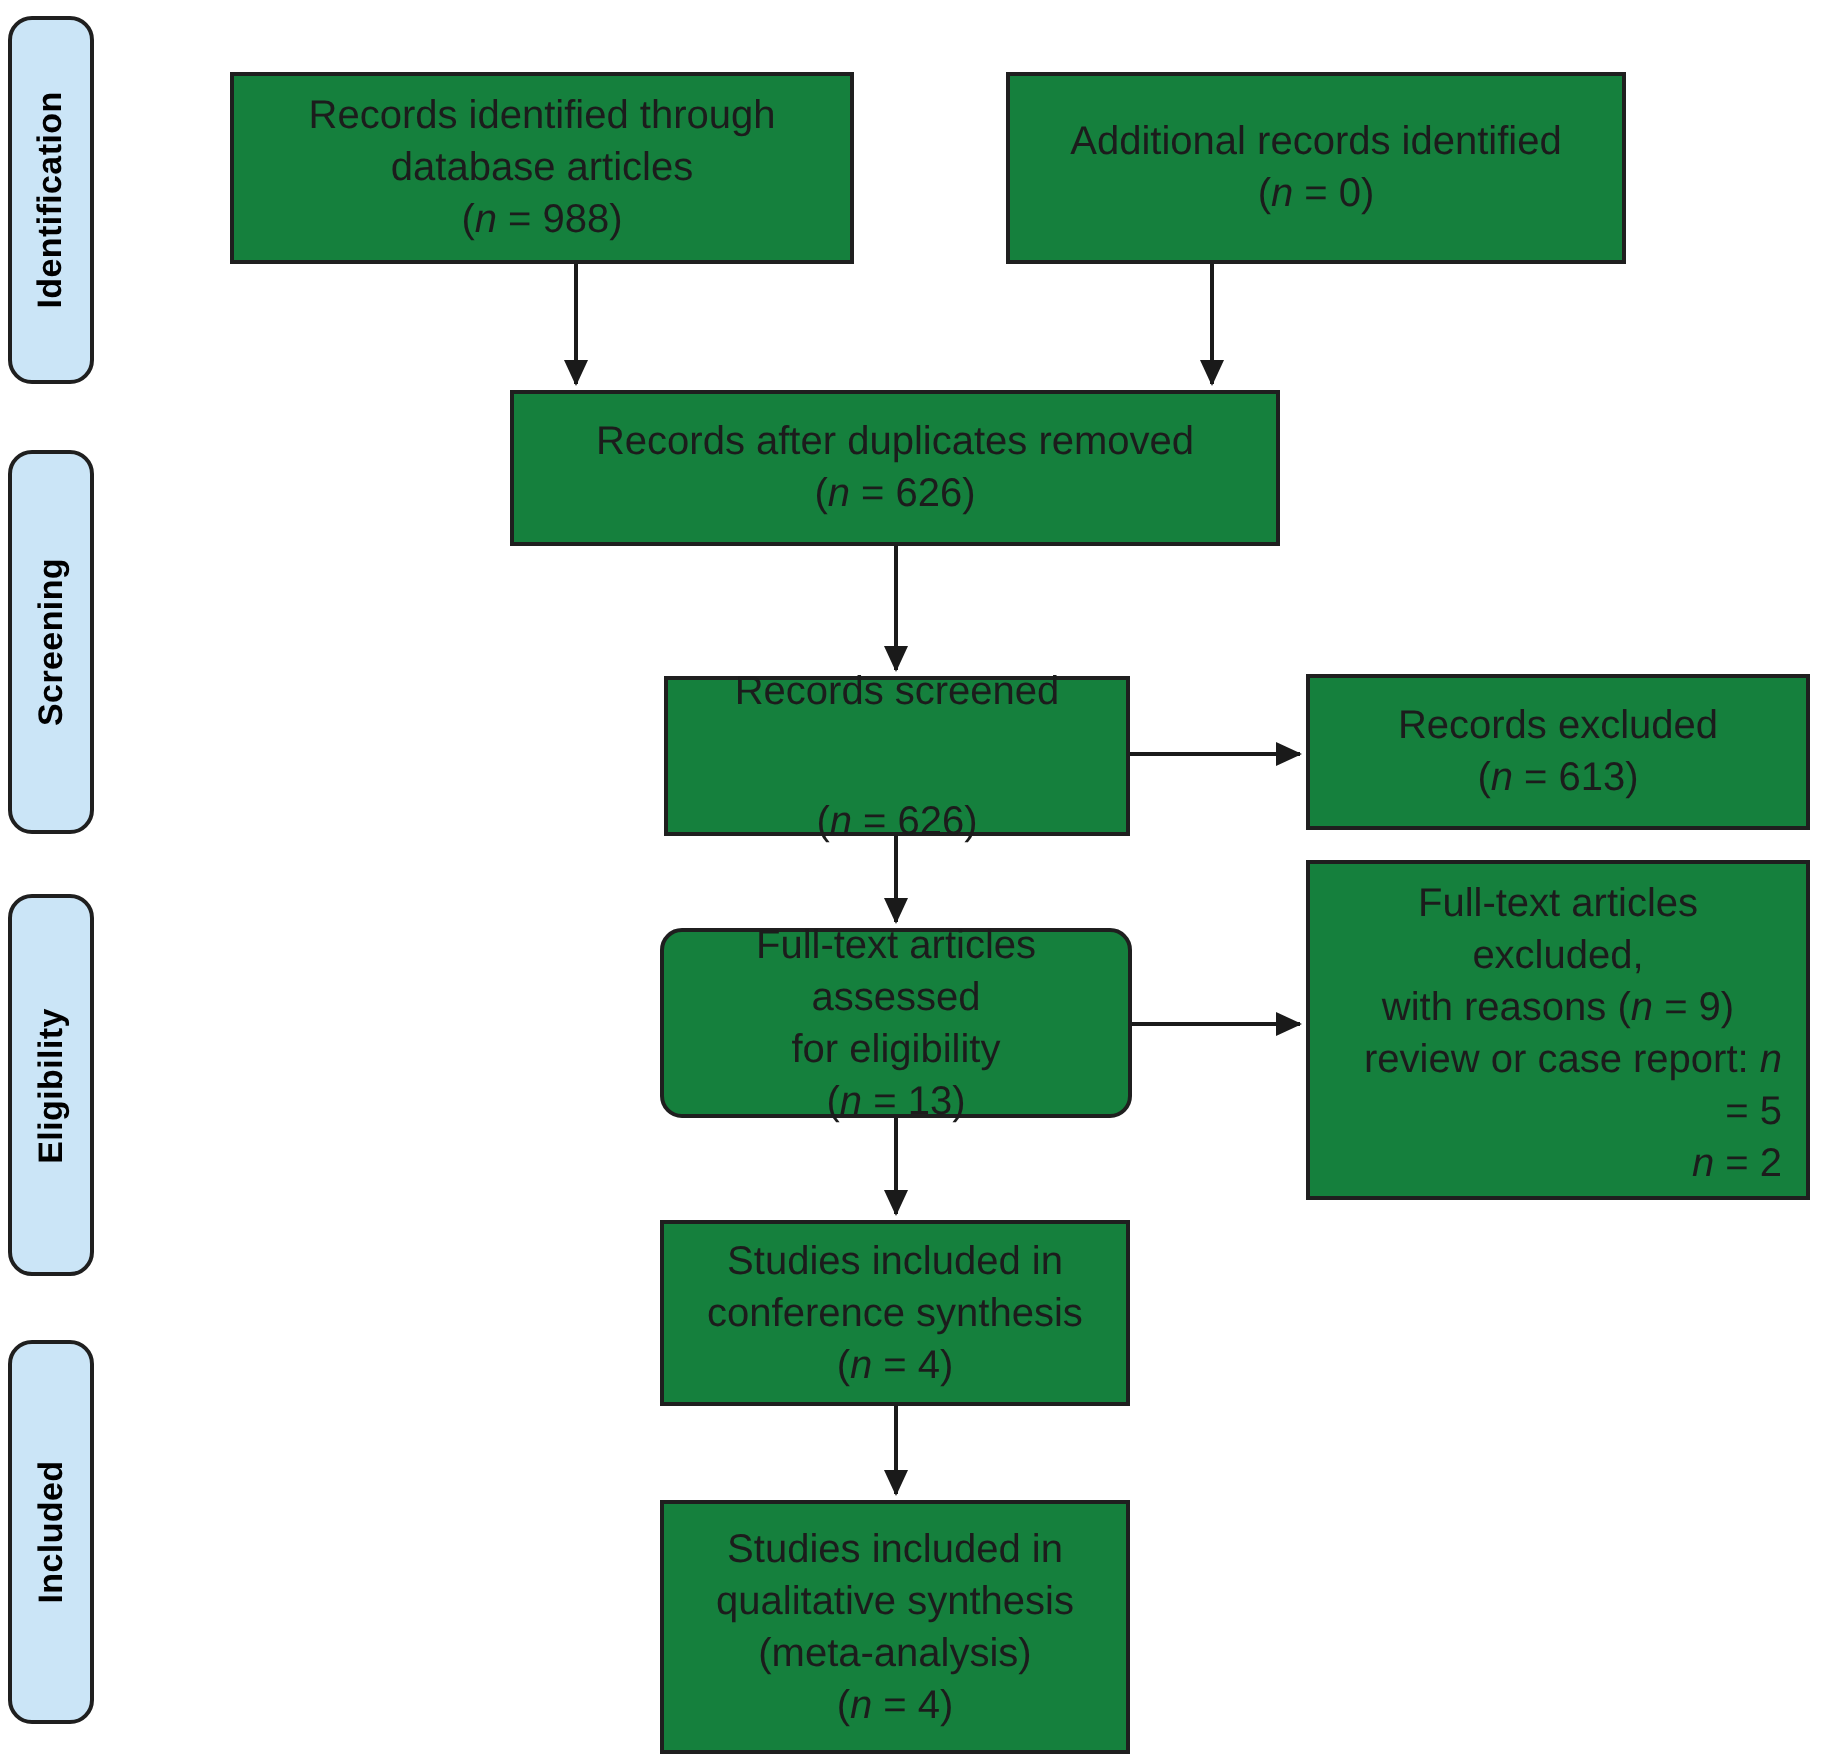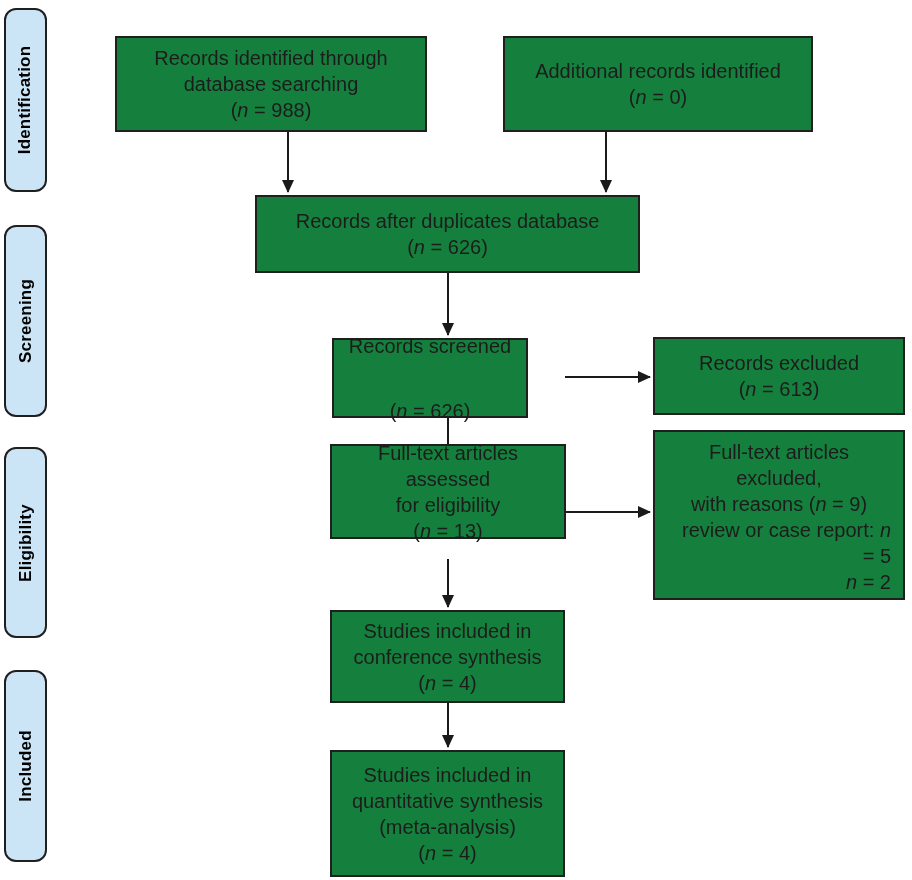--- a/index.html
+++ b/index.html
@@ -59,23 +59,23 @@
   .lines-center{width:100%;text-align:center;}
   .lines-left{width:100%;text-align:right;}
   
   .stage-identification{top:8px;height:184px;}
   .stage-screening{top:225px;height:192px;}
   .stage-eligibility{top:447px;height:191px;}
   .stage-included{top:670px;height:192px;}
   .box-identified-database{left:115px;top:36px;width:312px;height:96px;}
   .box-identified-other{left:471px;top:36px;width:310px;height:96px;margin-left:32px;}
   .box-duplicates-removed{left:255px;top:195px;width:385px;height:78px;}
-  .box-records-screened{left:332px;top:338px;width:196px;height:80px;gap:39px;}
+  .box-records-screened{left:332px;top:338px;width:233px;height:80px;gap:39px;}
   .box-records-excluded{left:653px;top:337px;width:252px;height:78px;}
-  .box-fulltext-assessed{left:330px;top:444px;width:236px;height:95px;}
+  .box-fulltext-assessed{left:330px;top:464px;width:236px;height:95px;border-radius:11px;}
   .box-fulltext-excluded{left:653px;top:430px;width:252px;height:170px;}
   .box-qualitative{left:330px;top:610px;width:235px;height:93px;}
   .box-quantitative{left:330px;top:750px;width:235px;height:127px;}
 </style>
 </head>
 <body>
 
 <div class="canvas">
 
   <svg class="arrows" viewBox="0 0 912 880" xmlns="http://www.w3.org/2000/svg">
@@ -102,29 +102,29 @@
   </div>
   <div class="stage stage-eligibility">
     <span>Eligibility</span>
   </div>
   <div class="stage stage-included">
     <span>Included</span>
   </div>
 
   <div class="fbox box-identified-database">
       <div class="ln">Records identified through</div>
-      <div class="ln">database searching</div>
+      <div class="ln">database articles</div>
       <div class="ln">(<i>n</i> = 988)</div>
     </div>
   <div class="fbox box-identified-other">
       <div class="ln">Additional records identified</div>
       <div class="ln">(<i>n</i> = 0)</div>
     </div>
   <div class="fbox box-duplicates-removed">
-      <div class="ln">Records after duplicates database</div>
+      <div class="ln">Records after duplicates removed</div>
       <div class="ln">(<i>n</i> = 626)</div>
     </div>
   <div class="fbox box-records-screened">
       <div class="ln">Records screened</div>
       <div class="ln">(<i>n</i> = 626)</div>
     </div>
   <div class="fbox box-records-excluded">
       <div class="ln">Records excluded</div>
       <div class="ln">(<i>n</i> = 613)</div>
     </div>
@@ -143,18 +143,18 @@
         <div class="ln"><i>n</i> = 2</div>
       </div>
   </div>
   <div class="fbox box-qualitative">
       <div class="ln">Studies included in</div>
       <div class="ln">conference synthesis</div>
       <div class="ln">(<i>n</i> = 4)</div>
     </div>
   <div class="fbox box-quantitative">
       <div class="ln">Studies included in</div>
-      <div class="ln">quantitative synthesis</div>
+      <div class="ln">qualitative synthesis</div>
       <div class="ln">(meta-analysis)</div>
       <div class="ln">(<i>n</i> = 4)</div>
     </div>
 
 </div>
 
 </body></html>

